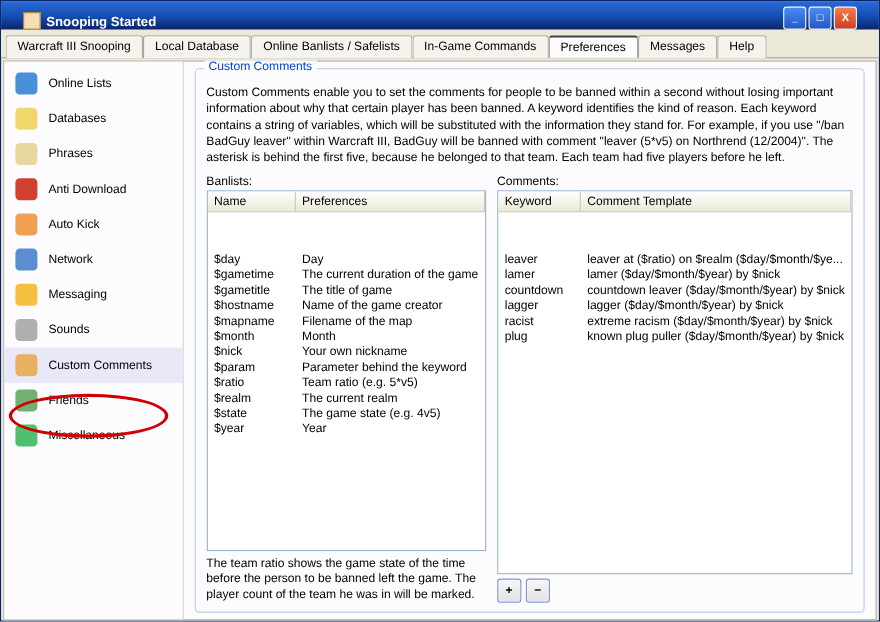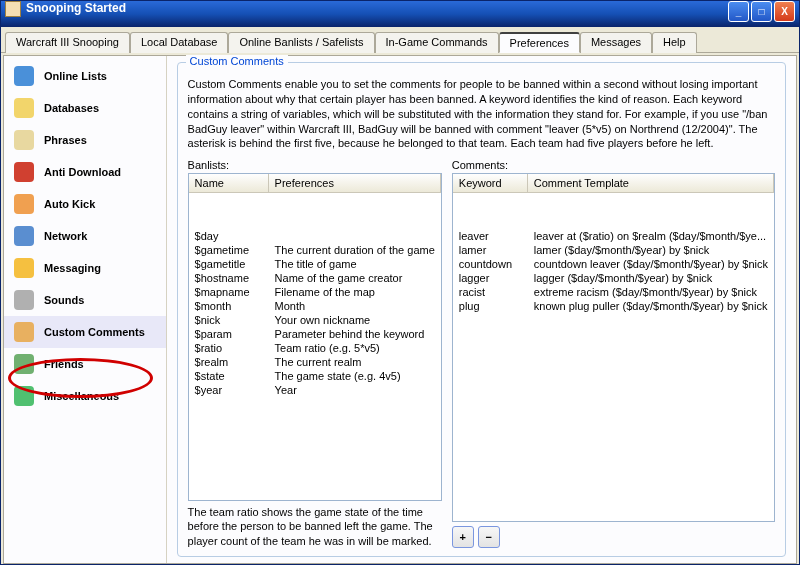--- a/index.html
+++ b/index.html
@@ -17,22 +17,22 @@
     height: 565px;
     border: 1px solid #0a246a;
     background: #ece9d8;
     position: relative;
   }
   .titlebar {
     height: 26px;
     background: linear-gradient(to bottom, #2a6ad8 0%, #1550b5 50%, #0a246a 100%);
     color: white;
     display: flex;
-    align-items: flex-start;
-    padding: 0 4px;
+    align-items: flex-end;
+    padding: 0 20px;
     font-size: 12px;
   }
   .titlebar .app-icon {
     width: 16px; height: 16px;
     background: #f5deb3;
     border: 1px solid #a08040;
     margin-right: 5px;
   }
   .titlebar .title { flex: 1; font-weight: bold; }
   .titlebar .win-btn {
@@ -76,21 +76,20 @@
     background: #fcfcfe;
     margin: 2px;
     border: 1px solid #aca899;
   }
   .sidebar {
     width: 164px;
     border-right: 1px solid #d6d2c2;
     padding: 4px 0;
     background: #fcfcfe;
     position: relative;
-    font-weight: bold;
   }
   .side-item {
     display: flex;
     align-items: center;
     padding: 4px 8px;
     gap: 8px;
     cursor: default;
   }
   .side-item .icon {
     width: 24px; height: 24px;
@@ -290,20 +289,21 @@
           <div class="col">
             <div class="col-label">Banlists:</div>
             <div class="listview">
               <div class="lv-head">
                 <div class="c1a">Name</div>
                 <div class="c1b">Preferences</div>
               </div>
               <div class="lv-body" id="varrows">
                   <div class="lv-row">
                     <div class="c1a">$day</div>
+                    <div class="c1b">Day</div>
                   </div>
                   <div class="lv-row">
                     <div class="c1a">$gametime</div>
                     <div class="c1b">The current duration of the game</div>
                   </div>
                   <div class="lv-row">
                     <div class="c1a">$gametitle</div>
                     <div class="c1b">The title of game</div>
                   </div>
                   <div class="lv-row">

